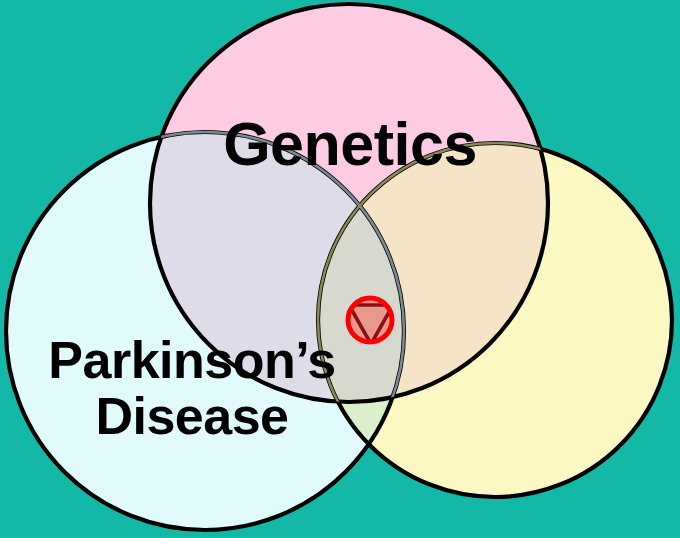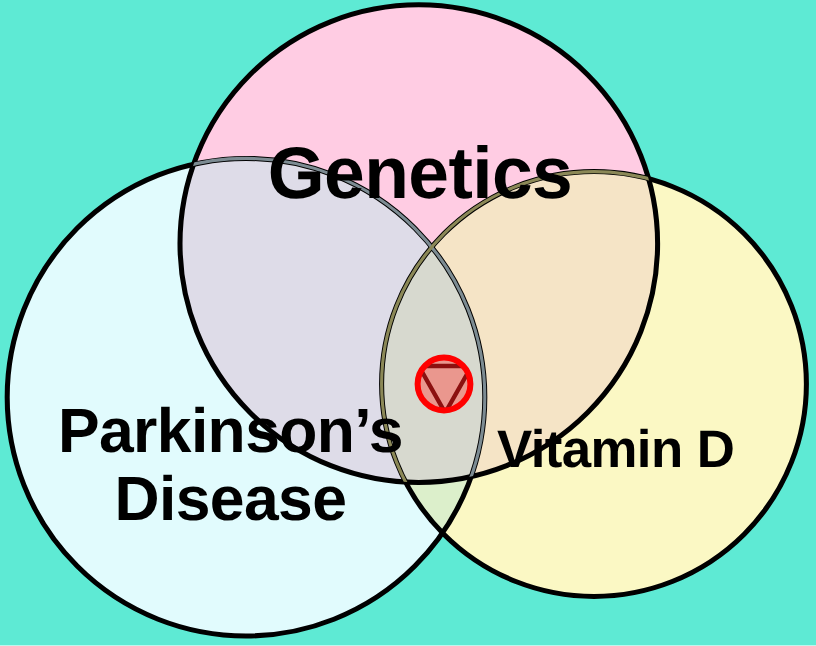--- a/index.html
+++ b/index.html
@@ -8,21 +8,21 @@
     padding: 0;
     background: #ffffff;
   }
   body {
     font-family: "Liberation Sans", sans-serif;
   }
   #venn-stage {
     position: relative;
     width: 680px;
     height: 538px;
-    background: #5eead4;
+    background: #14b8a6;
     overflow: hidden;
   }
   #venn-svg {
     position: absolute;
     left: 0;
     top: 0;
     width: 680px;
     height: 538px;
     display: block;
   }
@@ -120,15 +120,14 @@
       </g>
       <circle cx="370" cy="320" r="22" fill="none" stroke="#ff0000" stroke-width="5"></circle>
     </g>
   </svg>
 
   <div class="venn-label" id="label-genetics">Genetics</div>
 
   <div class="venn-label" id="label-parkinsons">Parkinson’s
 Disease</div>
 
-  <div class="venn-label" id="label-vitamind">Vitamin D</div>
 
 </div>
 
 </body></html>

